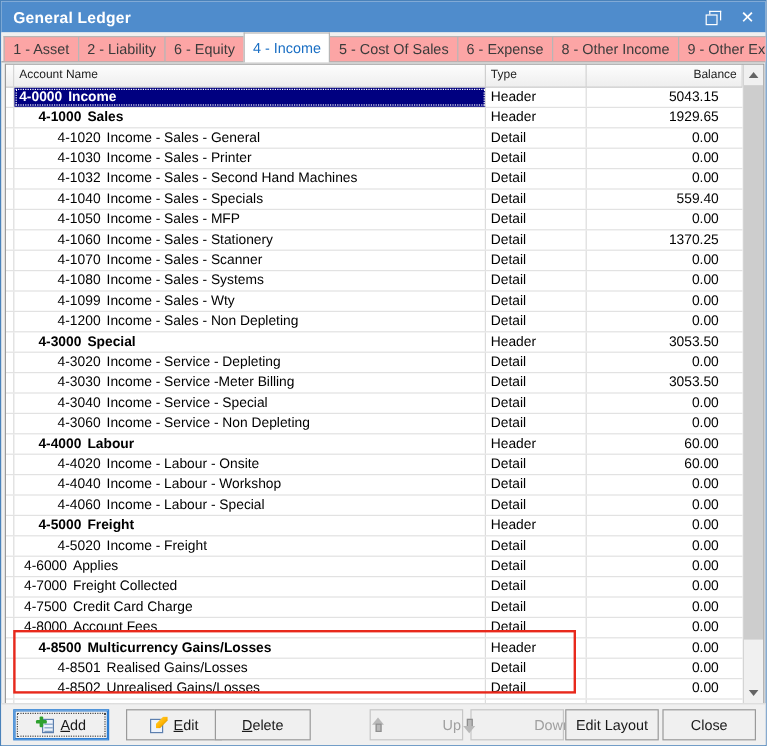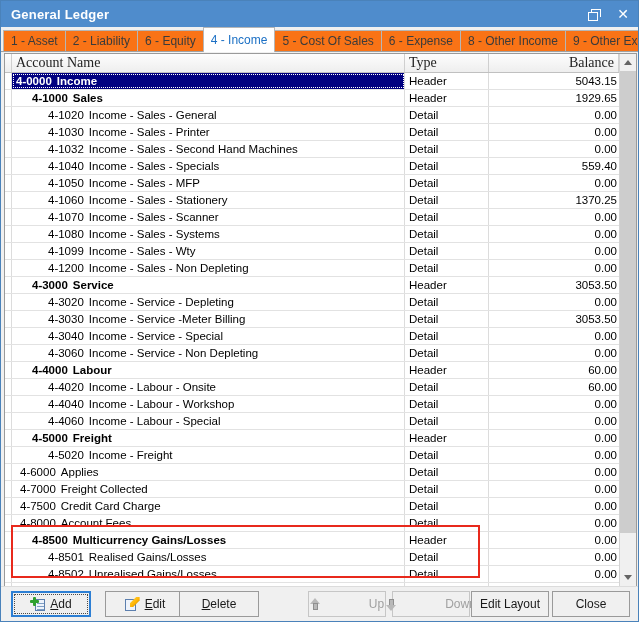--- a/index.html
+++ b/index.html
@@ -70,21 +70,21 @@
     padding-left: 2px;
     border-bottom: 1px solid #a0a0a0;
     position: relative;
   }
   .tab {
     height: 21px;
     line-height: 20px;
     padding: 0 7px;
     font-size: 12px;
     color: #3b3b3b;
-    background: #f97316;
+    background: #fca5a5;
     border: 1px solid #b6b6b6;
     border-bottom: none;
     margin-right: -1px;
     white-space: nowrap;
     cursor: default;
     position: relative;
     z-index: 1;
   }
   .tab.active {
     height: 25px;
@@ -114,29 +114,28 @@
     overflow: hidden;
   }
   .grid-head {
     display: flex;
     height: 19px;
     background: #f2f2f2;
     border-bottom: 1px solid #c0c0c0;
     flex: 0 0 auto;
   }
   .hcell {
-    font-size: 14px;
+    font-size: 10px;
     color: #222;
     line-height: 18px;
     padding: 0 4px;
     border-right: 1px solid #cfcfcf;
     background: linear-gradient(#fdfdfd, #eeeeee);
     overflow: hidden;
     white-space: nowrap;
-    font-family: Liberation Serif, serif;
   }
   .h-gutter { width: 7px; padding: 0; }
   .h-name { flex: 1 1 auto; min-width: 0; }
   .h-type { width: 84px; }
   .h-bal  { width: 130px; text-align: right; }
 
   .grid-body { flex: 1 1 auto; overflow: hidden; position: relative; }
 
   .row {
     display: flex;
@@ -164,21 +163,21 @@
     width: 84px; flex: 0 0 auto;
     height: 100%; line-height: 16px;
     padding-left: 4px;
     white-space: nowrap;
     border-right: 1px solid #dcdcdc;
   }
   .c-bal {
     width: 130px; flex: 0 0 auto;
     height: 100%; line-height: 16px;
     text-align: right;
-    padding-right: 2px;
+    padding-right: 20px;
     white-space: nowrap;
   }
   .row.lvl0 .c-name { padding-left: 4px; font-weight: bold; }
   .row.lvl1 .c-name { padding-left: 20px; font-weight: bold; }
   .row.lvl1p .c-name { padding-left: 8px; font-weight: normal; }
   .row.lvl2 .c-name { padding-left: 36px; font-weight: normal; }
   .row.selected .c-name {
     background: #000080;
     color: #ffffff;
     outline: 1px dotted #ffffff;
@@ -433,21 +432,21 @@
             <div class="c-bal">0.00</div>
           </div>
           <div class="row lvl2">
             <div class="c-gutter"></div>
             <div class="c-name"><span class="acct-code">4-1200</span><span class="acct-sep"></span><span>Income - Sales - Non Depleting</span></div>
             <div class="c-type">Detail</div>
             <div class="c-bal">0.00</div>
           </div>
           <div class="row lvl1">
             <div class="c-gutter"></div>
-            <div class="c-name"><span class="acct-code">4-3000</span><span class="acct-sep"></span><span>Service</span></div>
+            <div class="c-name"><span class="acct-code">4-3000</span><span class="acct-sep"></span><span>Special</span></div>
             <div class="c-type">Header</div>
             <div class="c-bal">3053.50</div>
           </div>
           <div class="row lvl2">
             <div class="c-gutter"></div>
             <div class="c-name"><span class="acct-code">4-3020</span><span class="acct-sep"></span><span>Income - Service - Depleting</span></div>
             <div class="c-type">Detail</div>
             <div class="c-bal">0.00</div>
           </div>
           <div class="row lvl2">

